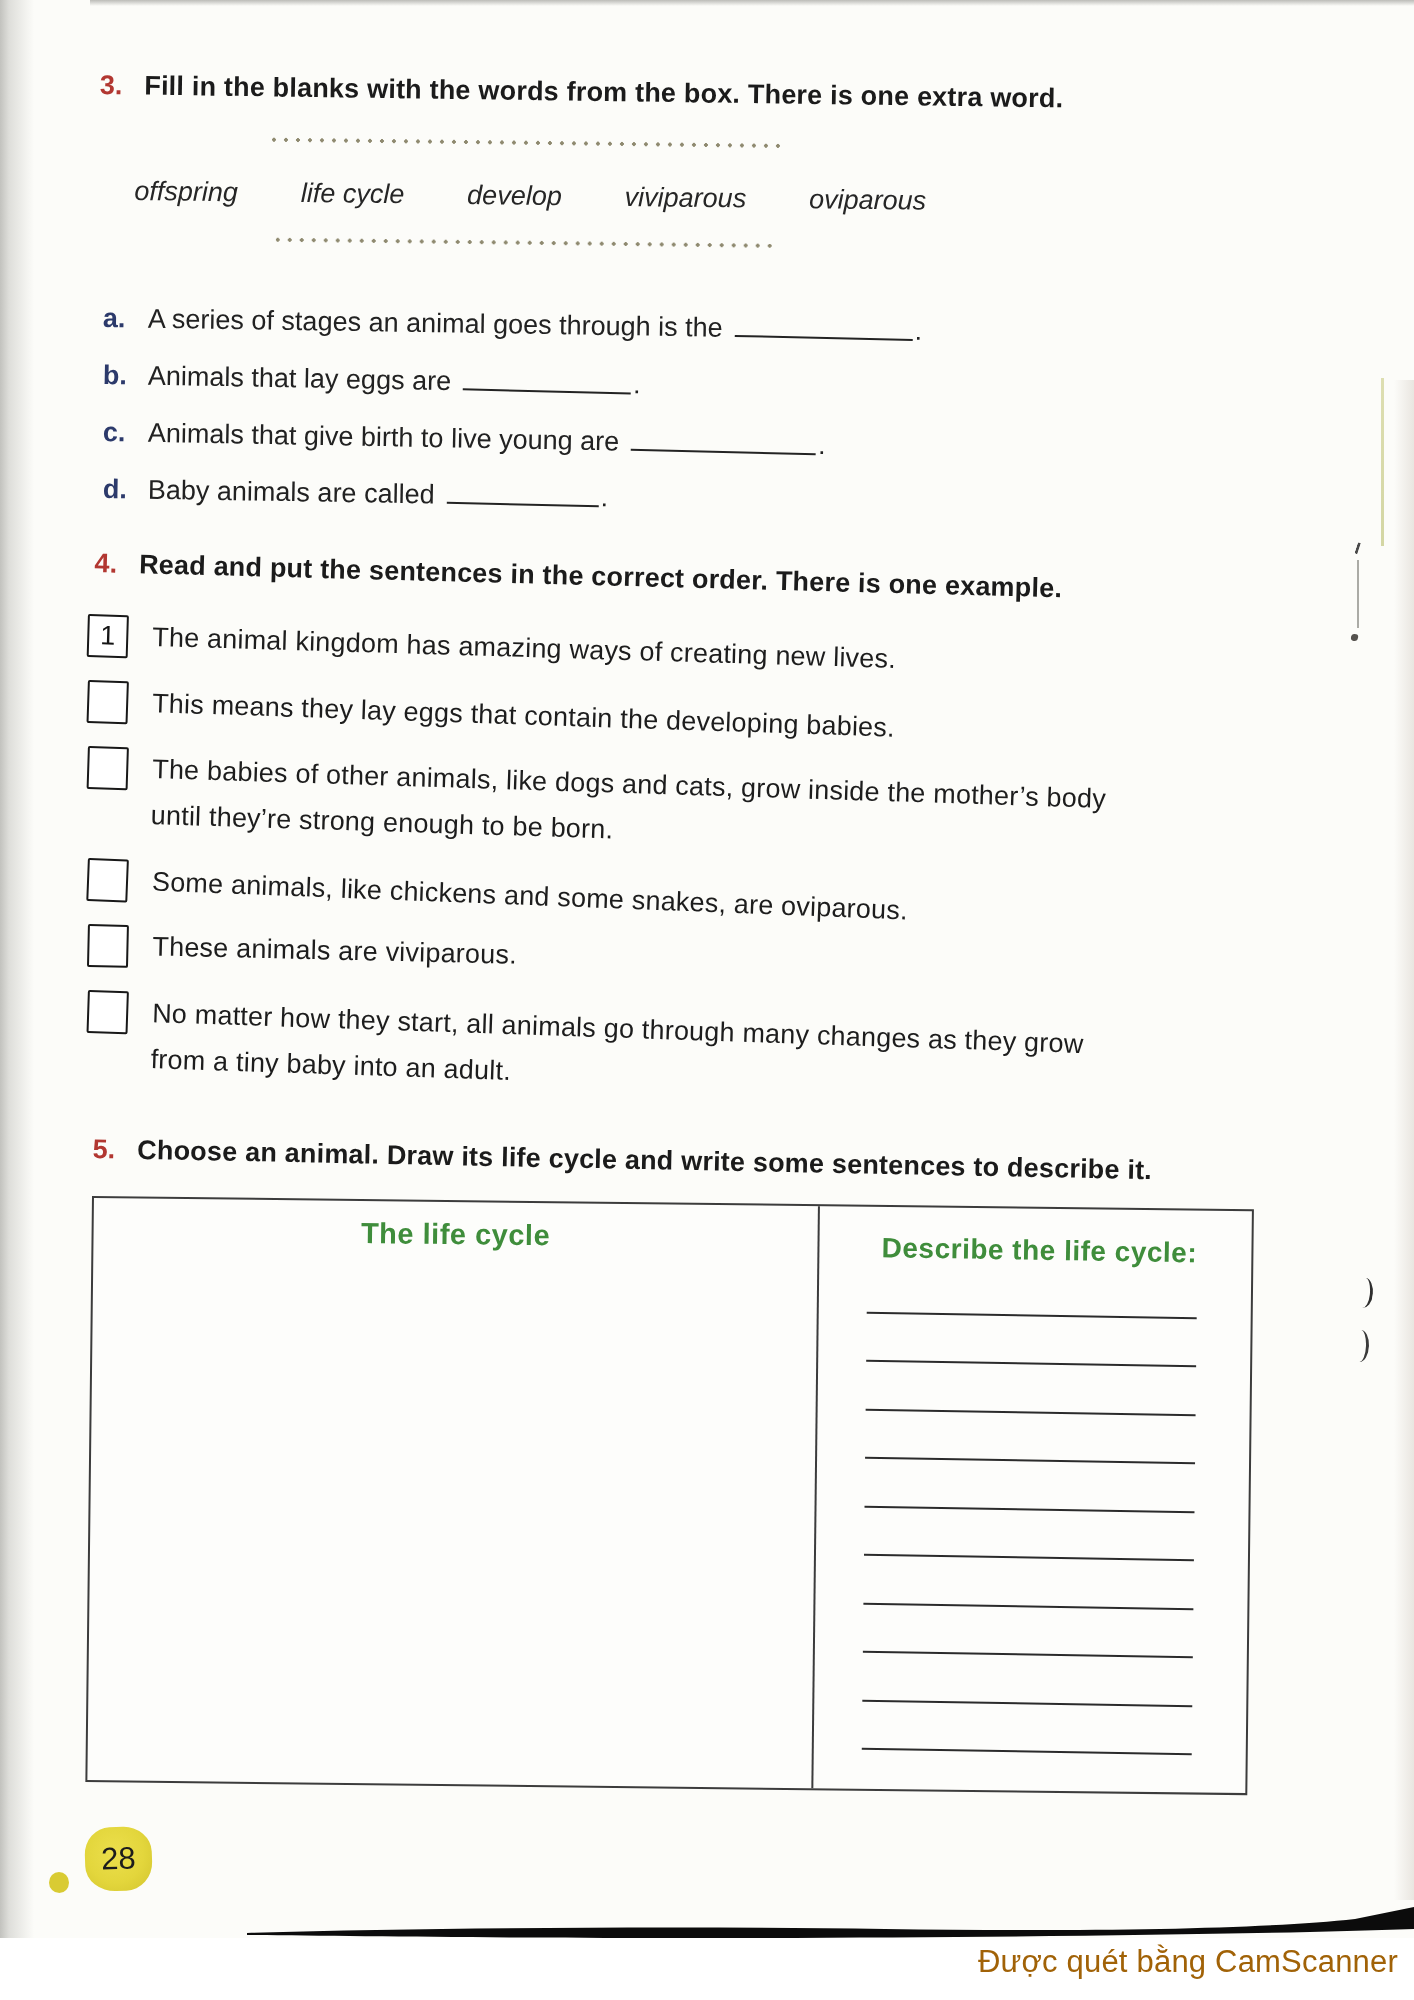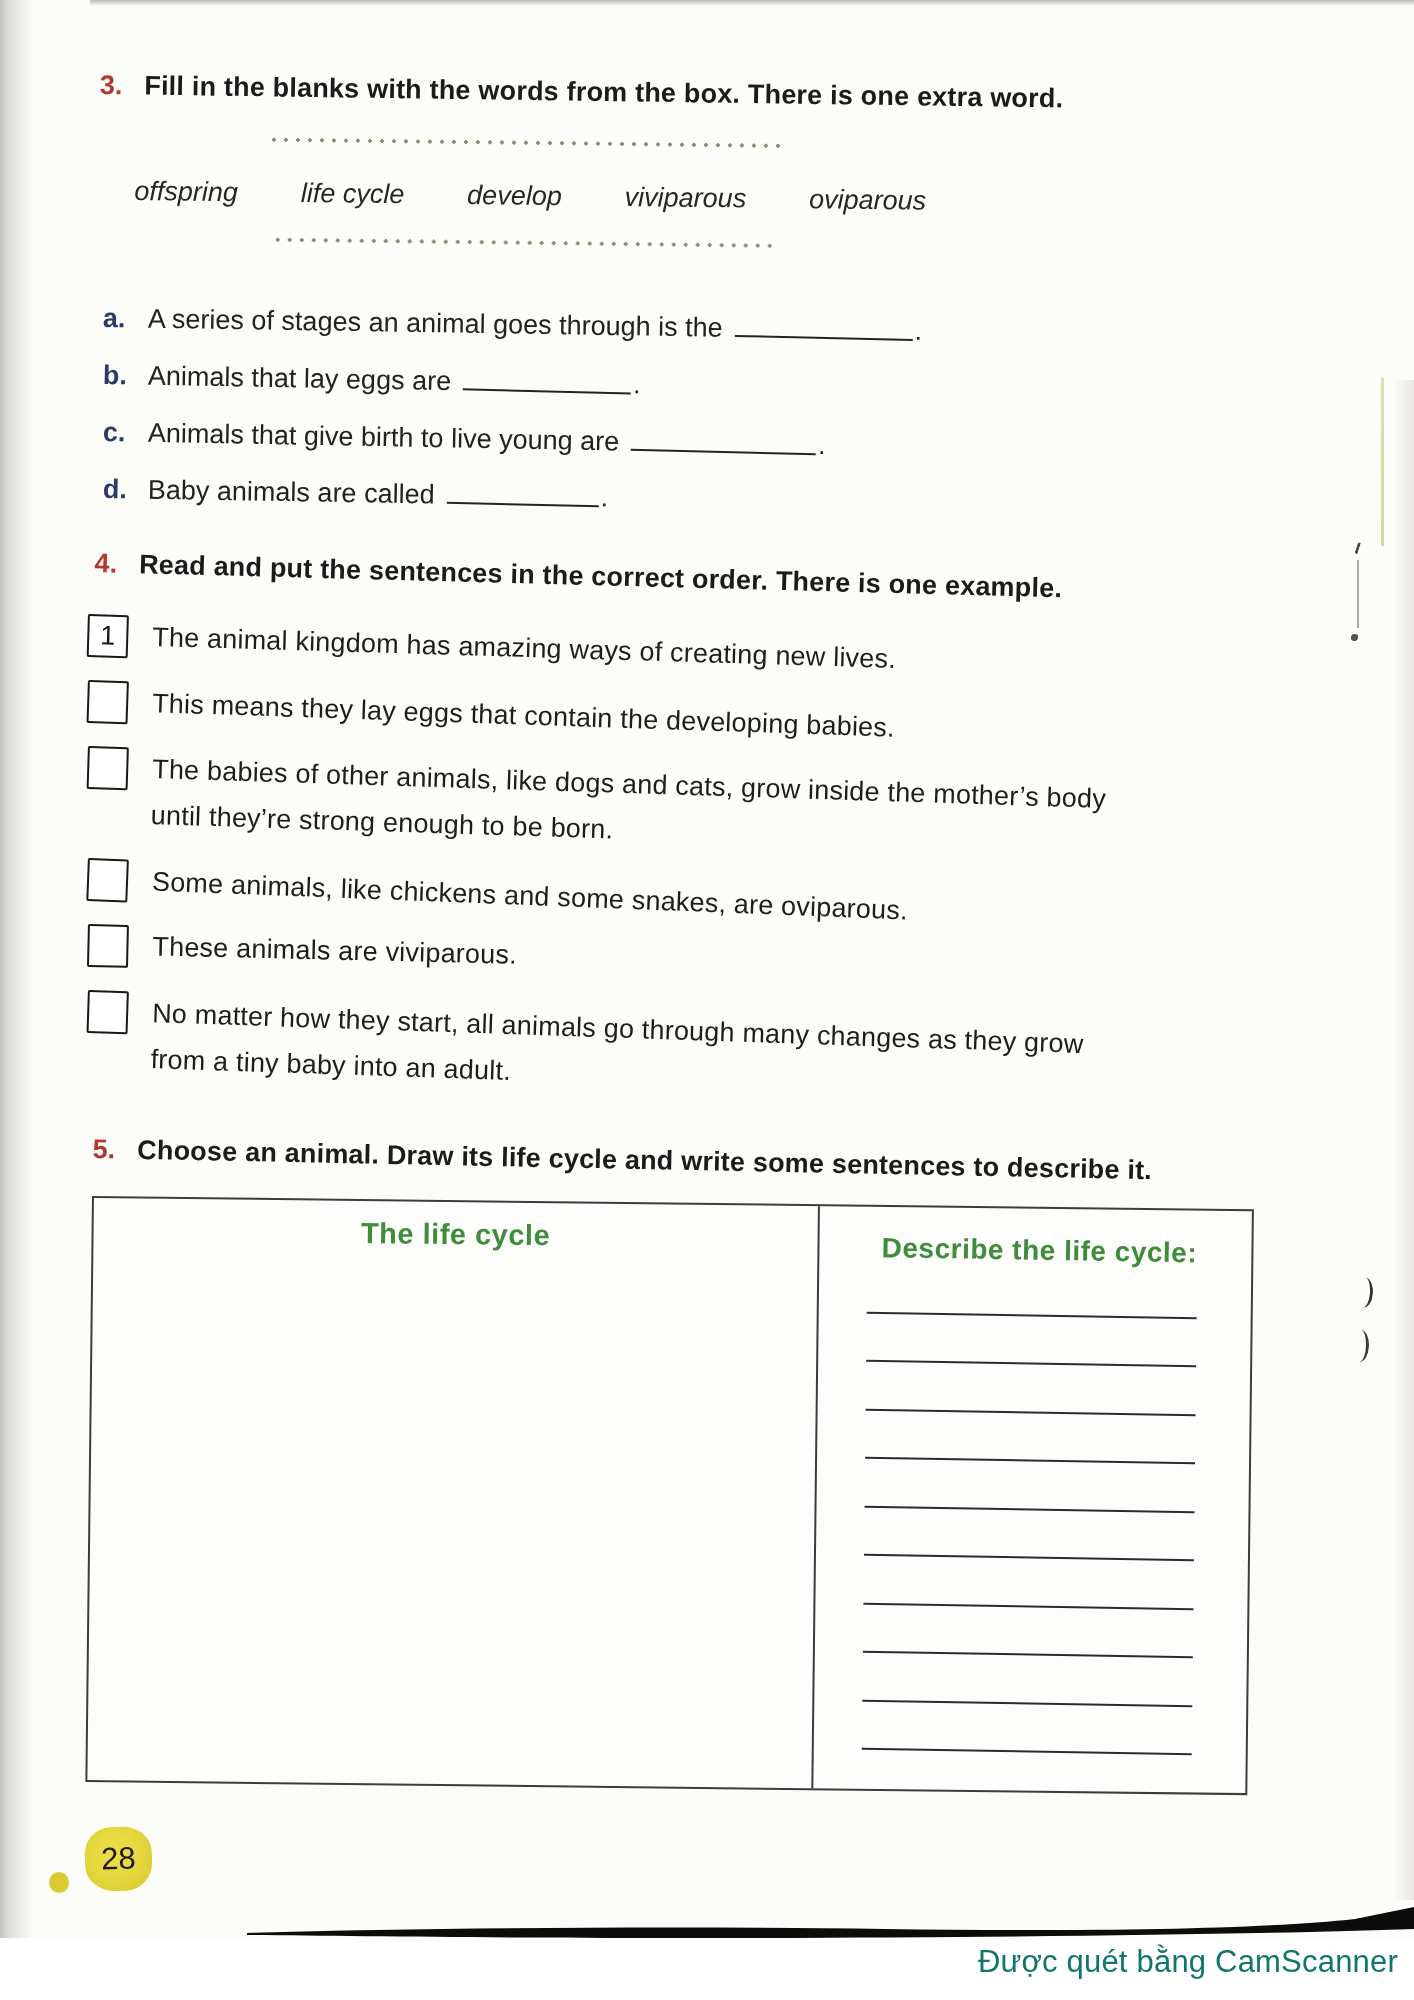--- a/index.html
+++ b/index.html
@@ -75,21 +75,21 @@
          transform:rotate(.3deg);transform-origin:left top;}
 
   
   .badge{position:absolute;left:85px;top:1827px;width:67px;height:64px;
          background:radial-gradient(ellipse at 45% 40%,#ecdf4c 0%,#e3d63c 55%,#d2c42e 100%);
          border-radius:38% 42% 40% 45%/42% 40% 44% 40%;display:flex;align-items:center;
          justify-content:center;font-size:31px;color:#1c1c1c;transform:rotate(-2deg);}
   .badge-dot{position:absolute;left:49px;top:1872px;width:20px;height:21px;background:#d9cb33;
              border-radius:50% 50% 48% 52%/50%;}
   .shadow-svg{position:absolute;left:245px;top:1902px;}
-  .watermark{position:absolute;right:16px;top:1944px;font-size:31px;color:#0f766e;letter-spacing:.2px;}
+  .watermark{position:absolute;right:16px;top:1944px;font-size:31px;color:#a16207;letter-spacing:.2px;}
 
   
   .art-yellow-line{position:absolute;left:1381px;top:378px;width:3px;height:168px;
       background:linear-gradient(#dadba9,#cfd29a);opacity:.9;}
   .art-tick1{position:absolute;left:1356px;top:543px;width:5px;height:12px;
       border-left:3px solid #4a4a4a;transform:rotate(18deg);border-radius:2px;}
   .art-line2{position:absolute;left:1357px;top:560px;width:2px;height:68px;background:#ababa6;}
   .art-dot{position:absolute;left:1351px;top:634px;width:7px;height:7px;background:#55524e;
       border-radius:50% 40% 60% 50%;transform:rotate(10deg);}
   .art-curl1{position:absolute;left:1360px;top:1278px;width:10px;height:30px;

